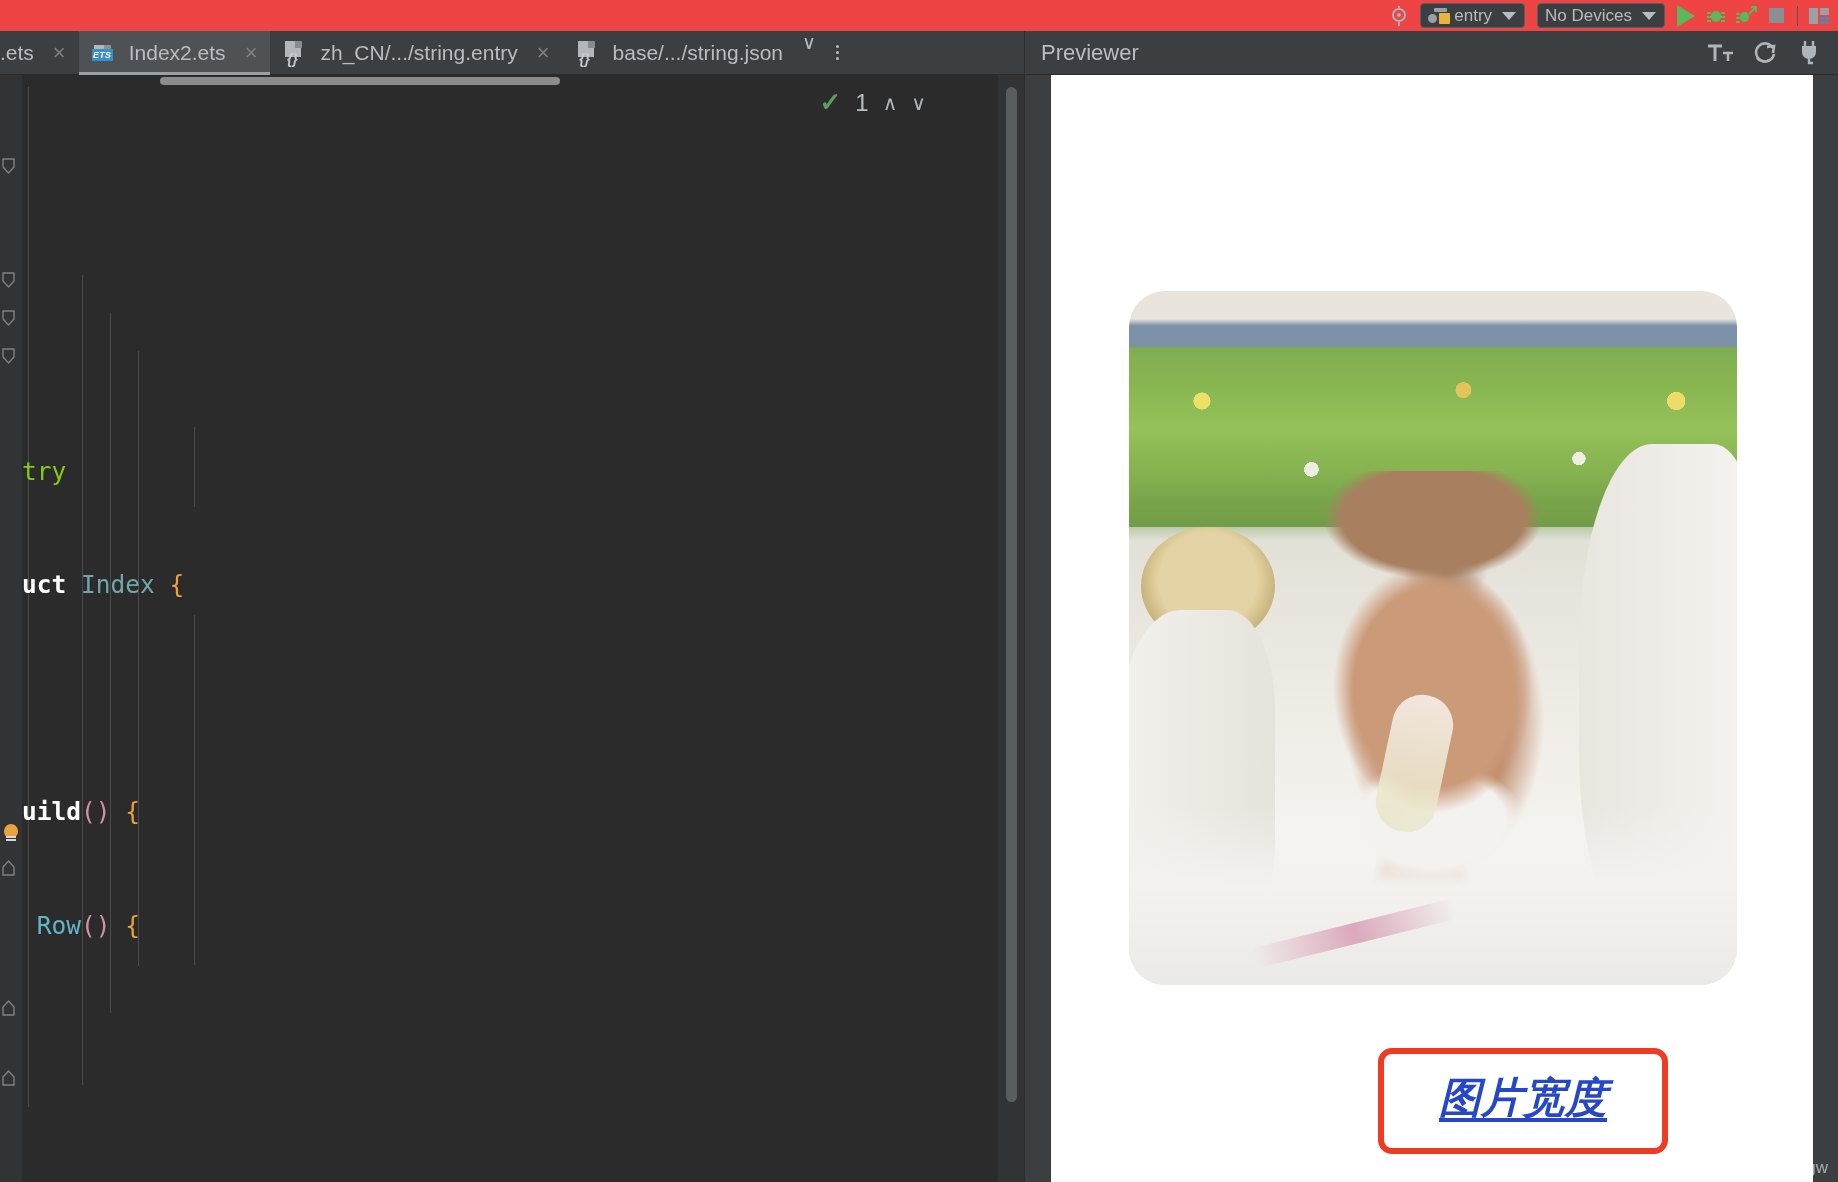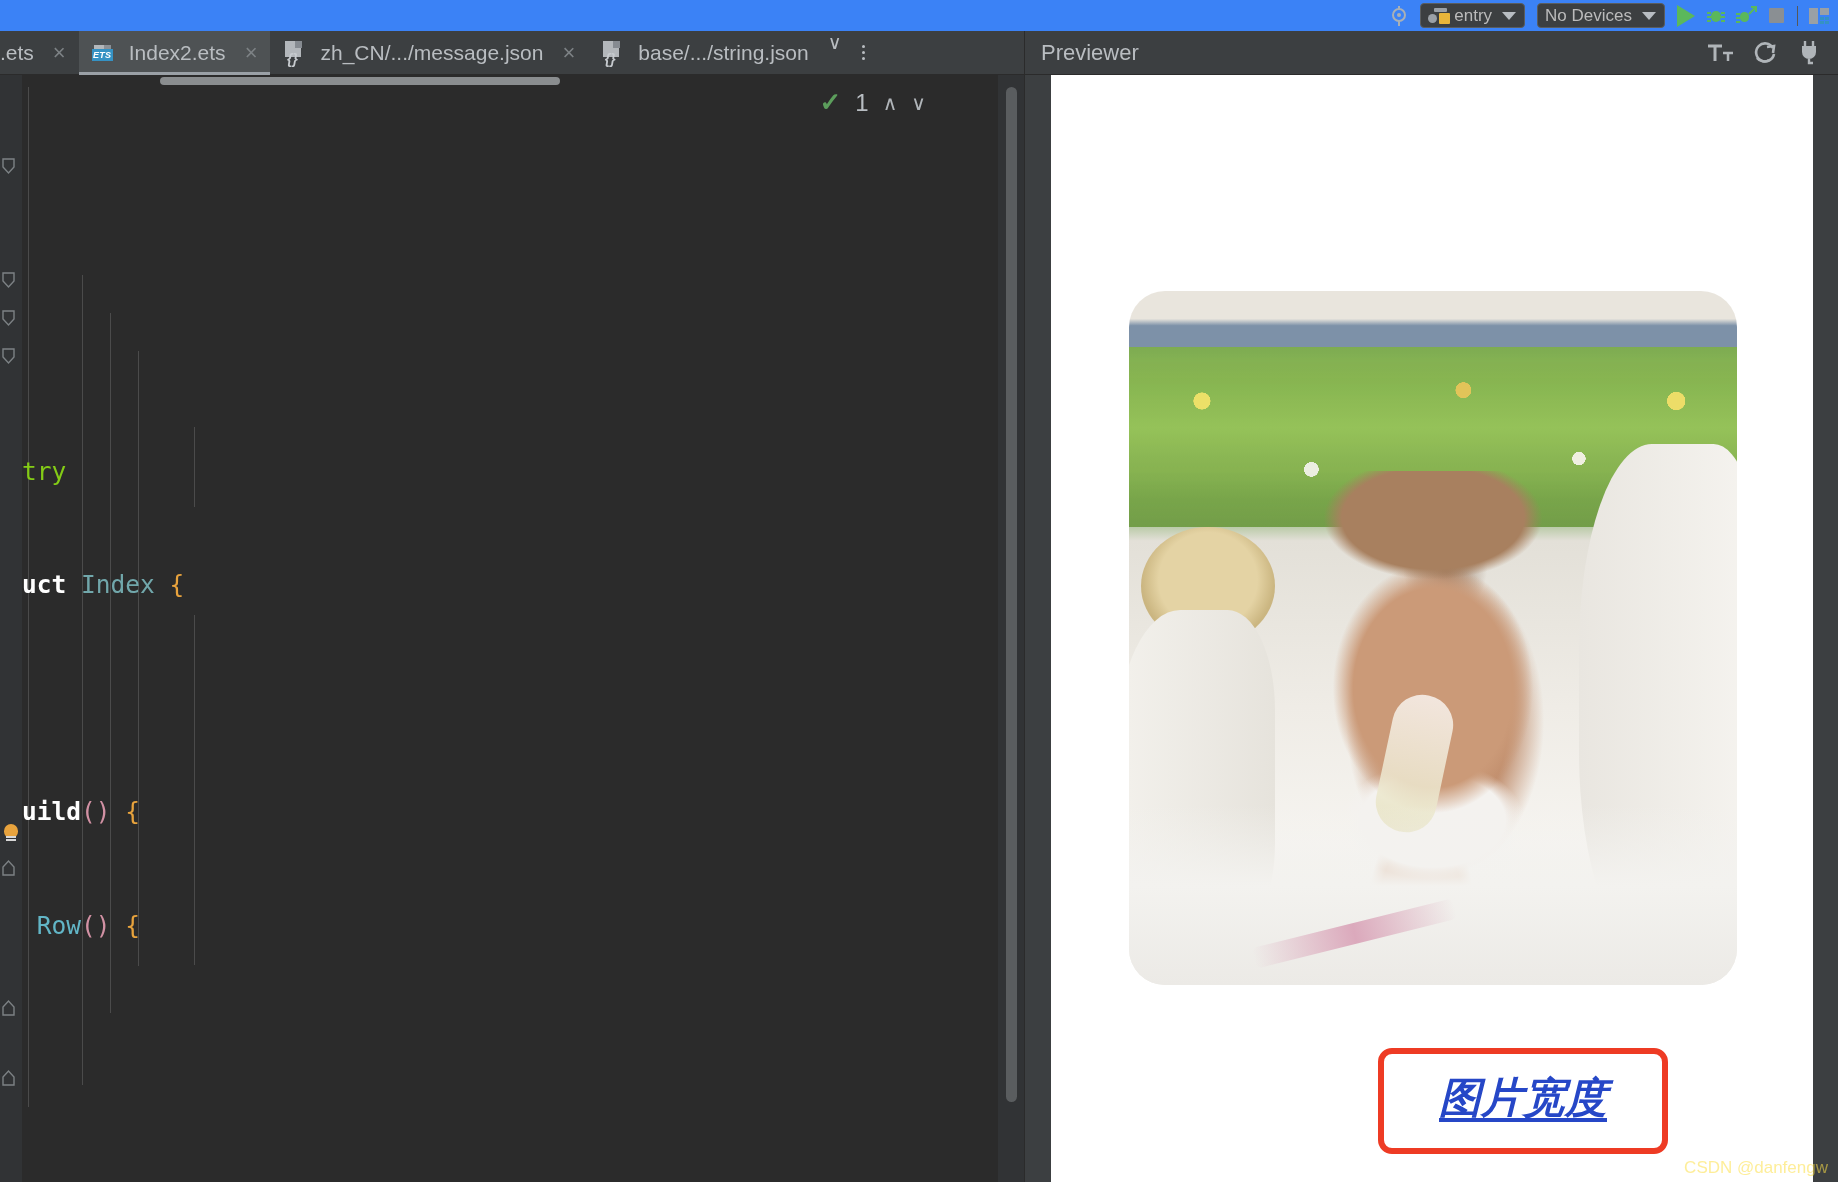--- a/index.html
+++ b/index.html
@@ -8,21 +8,21 @@
     width: 1838px; height: 1182px;
     background: #3c3f41;
     font-family: "Liberation Sans", sans-serif;
     overflow: hidden;
   }
   * { box-sizing: border-box; }
 
   
   .toolbar {
     position: absolute; left: 0; top: 0; width: 1838px; height: 31px;
-    background: #3b82f6;
+    background: #ef4444;
     display: flex; align-items: center; justify-content: flex-end;
     padding-right: 4px;
   }
   .tb-icon {
     width: 30px; height: 26px;
     display: flex; align-items: center; justify-content: center;
     color: #a9b0b6;
   }
   .tb-combo {
     height: 25px; min-width: 90px;
@@ -288,21 +288,21 @@
   }
   .caption {
     position: absolute; left: 1378px; top: 1070px; width: 290px;
     text-align: center;
     color: #2647c7; font-size: 42px; font-weight: bold; font-style: italic;
     text-decoration: underline; text-underline-offset: 6px;
     font-family: Liberation Serif, serif;
   }
   .watermark {
     position: absolute; right: 10px; bottom: 4px;
-    color: #fde047; font-size: 17px; opacity: .55;
+    color: #ffffff; font-size: 17px; opacity: .55;
     font-family: "Liberation Sans", sans-serif;
   }
 </style>
 </head>
 <body>
 
 <div class="toolbar">
   <div class="tb-icon">
     <svg width="20" height="20" viewBox="0 0 20 20">
       <circle cx="10" cy="9" r="6" fill="none" stroke="#a9b0b6" stroke-width="2"></circle>
@@ -387,21 +387,21 @@
     <span>Index2.ets</span>
     <span class="tab-close">×</span>
   </div>
 
   <div class="tab">
     <span class="ico-json">
       <i class="page"></i>
         <i class="fold"></i>
         <i class="braces">{}</i>
     </span>
-    <span>zh_CN/.../message.json</span>
+    <span>zh_CN/.../string.entry</span>
     <span class="tab-close">×</span>
   </div>
 
   <div class="tab">
     <span class="ico-json">
       <i class="page"></i>
         <i class="fold"></i>
         <i class="braces">{}</i>
     </span>
     <span>base/.../string.json</span>

